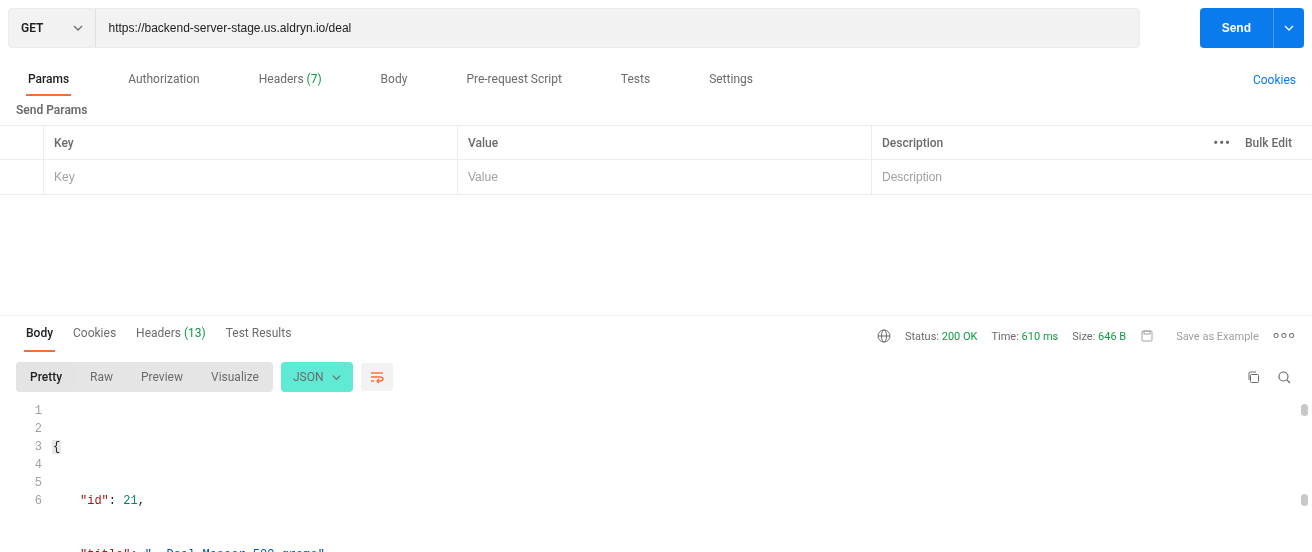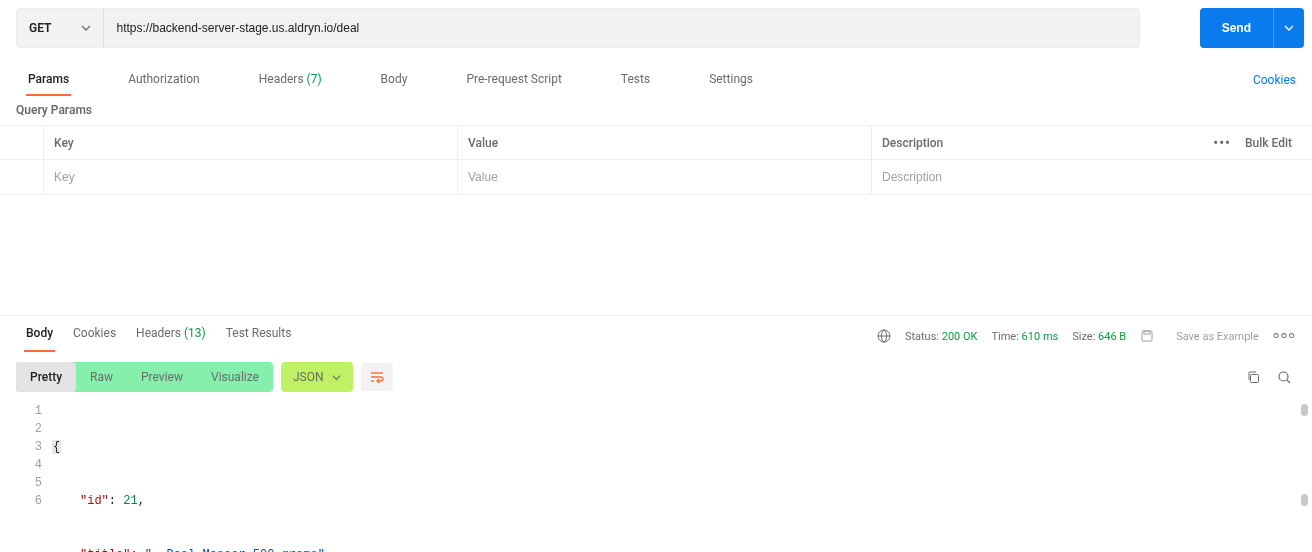--- a/index.html
+++ b/index.html
@@ -1,18 +1,18 @@
 <!DOCTYPE html>
 <html><head>
 <meta charset="utf-8">
 <style>
 * { box-sizing: border-box; margin: 0; padding: 0; }
 body { font-family: -apple-system, BlinkMacSystemFont, "Segoe UI", Roboto, sans-serif; font-size: 12px; color: #212121; background: #fff; }
 
-.request-bar { display: flex; gap: 12px; padding: 8px 8px 0 16px; align-items: flex-start; }
+.request-bar { display: flex; gap: 12px; padding: 8px 8px 0 8px; align-items: flex-start; }
 .method-url { flex: 1; display: flex; background: #f2f2f2; border: 1px solid #ececec; border-radius: 4px; height: 40px; }
 .method-select { display: flex; align-items: center; gap: 30px; padding: 0 12px; border-right: 1px solid #e0e0e0; font-weight: 600; font-size: 12px; cursor: pointer; }
 .method-select .chev { color: #6b6b6b; }
 .url-input { flex: 1; border: none; background: transparent; padding: 0 12px; font-size: 12px; outline: none; color: #212121; }
 .send-group { display: flex; margin-left: 48px; }
 .send-btn { background: #097bed; color: #fff; border: none; border-radius: 4px 0 0 4px; padding: 0 22px; font-weight: 600; font-size: 12px; cursor: pointer; height: 40px; }
 .send-chev { background: #097bed; color: #fff; border: none; border-left: 1px solid rgba(255,255,255,0.25); border-radius: 0 4px 4px 0; padding: 0 10px; cursor: pointer; height: 40px; display: flex; align-items: center; }
 
 .req-tabs { display: flex; align-items: center; padding: 0 16px; margin-top: 16px; border-bottom: 1px solid transparent; gap: 35px; }
 .req-tab { padding: 8px 12px 10px; font-size: 12px; color: #6b6b6b; cursor: pointer; position: relative; }
@@ -44,24 +44,24 @@
 .res-tab.active { color: #212121; font-weight: 500; }
 .res-tab.active::after { content: ""; position: absolute; left: 8px; right: 8px; bottom: 0; height: 2px; background: #ff6c37; }
 .res-tab .count { color: #0c9c44; }
 .response-bar .spacer { flex: 1; }
 .res-meta { display: flex; align-items: flex-end; gap: 14px; font-size: 11px; color: #6b6b6b; }
 .res-meta .ok, .res-meta .val { color: #0c9c44; }
 .save-example { color: #a0a0a0; display: flex; align-items: center; gap: 22px; cursor: pointer; }
 .res-meta .icon { color: #6b6b6b; cursor: pointer; }
 
 .view-bar { display: flex; align-items: center; gap: 8px; padding: 10px 16px; }
-.view-tabs { display: flex; background: #86efac; border-radius: 4px; align-items: center; }
+.view-tabs { display: flex; background: #e5e5e5; border-radius: 4px; align-items: center; }
 .view-tab { padding: 8px 14px; font-size: 12px; color: #6b6b6b; cursor: pointer; border-radius: 4px; }
 .view-tab.active { background: #e4e4e4; color: #212121; font-weight: 500; }
-.format-select { display: flex; align-items: center; gap: 8px; background: #bef264; border-radius: 4px; padding: 8px 12px; font-size: 12px; color: #6b6b6b; cursor: pointer; }
+.format-select { display: flex; align-items: center; gap: 8px; background: #5eead4; border-radius: 4px; padding: 8px 12px; font-size: 12px; color: #6b6b6b; cursor: pointer; }
 .wrap-btn { background: #f2f2f2; border-radius: 4px; padding: 6px 8px; cursor: pointer; display: flex; align-items: center; }
 .wrap-btn svg { stroke: #ff6c37; }
 .view-bar .spacer { flex: 1; }
 .view-icon { color: #6b6b6b; cursor: pointer; padding: 4px; }
 
 .code-area { display: flex; font-family: "SFMono-Regular", Consolas, "Liberation Mono", Menlo, monospace; font-size: 12px; line-height: 18px; padding: 0 0 20px 0; position: relative; }
 .gutter { width: 52px; text-align: right; color: #a0a0a0; padding-right: 10px; user-select: none; }
 .gutter div { height: 18px; }
 .code { flex: 1; white-space: pre; }
 .code .line { height: 18px; }
@@ -110,21 +110,21 @@
     <span class="count">(7)</span>
   </div>
   <div class="req-tab">Body</div>
   <div class="req-tab">Pre-request Script</div>
   <div class="req-tab">Tests</div>
   <div class="req-tab">Settings</div>
   <div class="spacer"></div>
   <div class="cookies-link">Cookies</div>
 </div>
 
-<div class="section-label">Query Params</div>
+<div class="section-label">Send Params</div>
 
 <div class="params-table">
   <div class="params-row">
     <div class="pcell chk header"></div>
     <div class="pcell key header">Key</div>
     <div class="pcell value header">Value</div>
     <div class="pcell desc header">
       <span>Description</span>
       <div class="spacer" style="flex:1"></div>
       <div class="table-actions">

